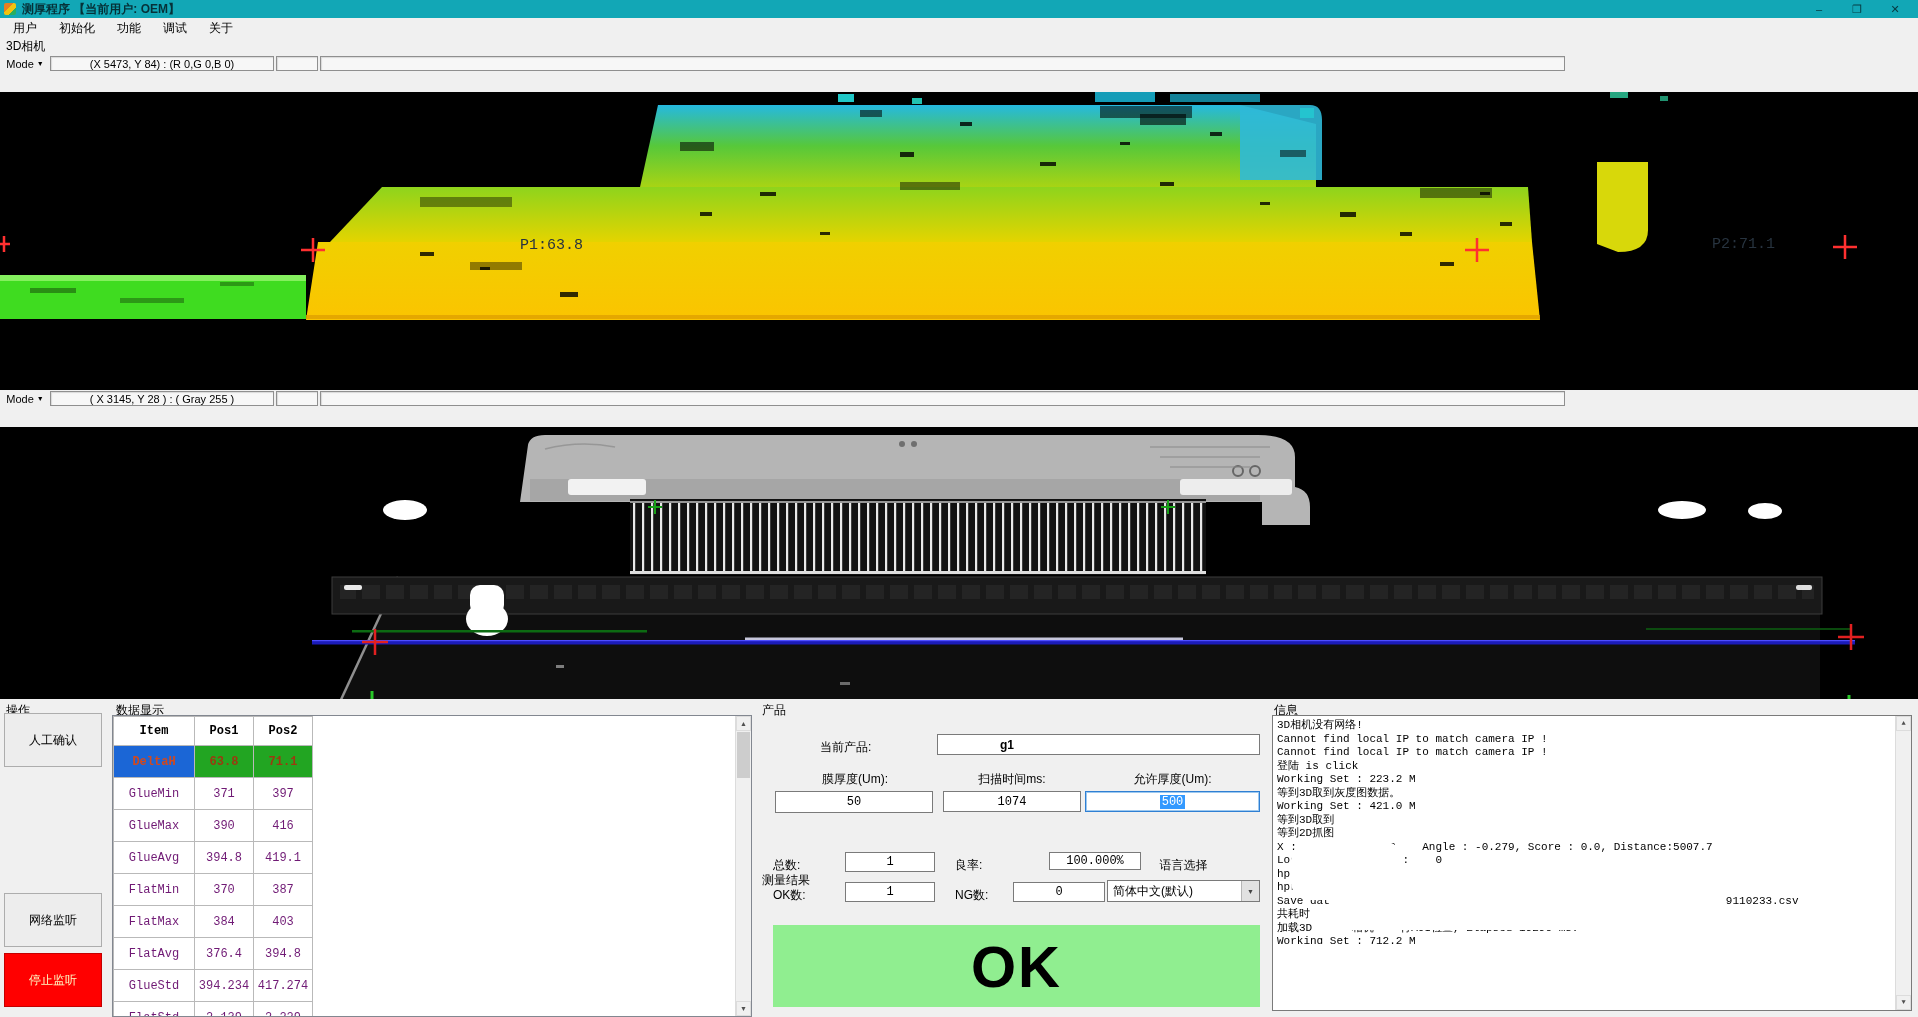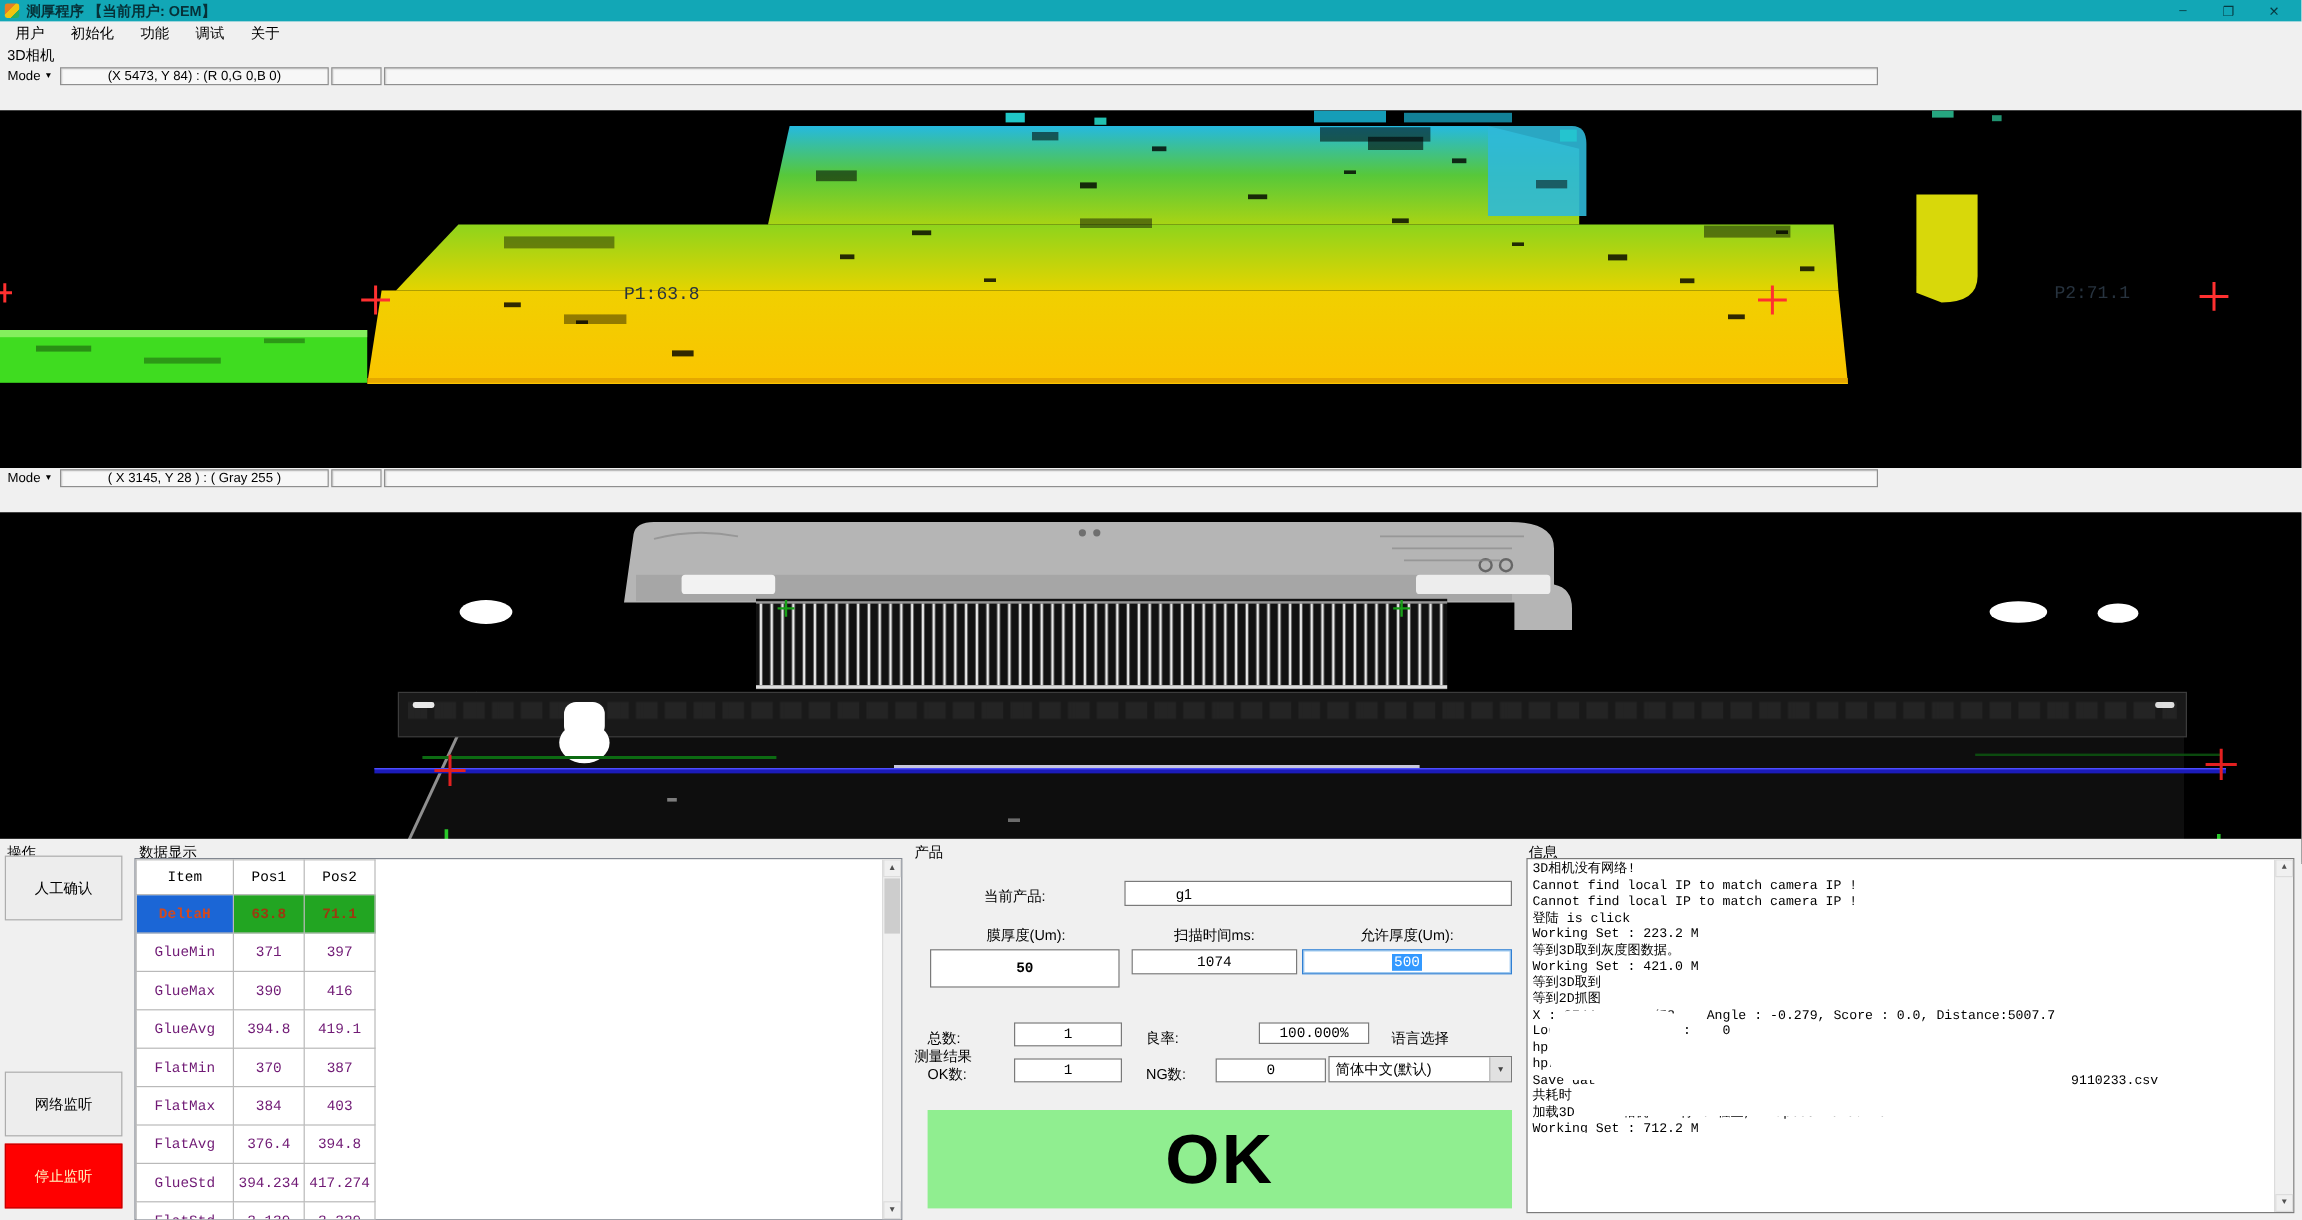--- a/index.html
+++ b/index.html
@@ -43,37 +43,37 @@
   .op-btn{position:absolute;left:4px;width:98px;height:54px;background:#ededed;
     border:1px solid #adadad;font-size:12px;font-family:"Liberation Sans",sans-serif;}
   .op-btn:nth-of-type(1){top:14px;}
   .op-btn:nth-of-type(2){top:194px;}
   .op-btn:nth-of-type(3){top:254px;}
   .op-btn.danger{background:#ff0000;border-color:#c40000;color:#fef9c3;}
   
   .table-wrap{position:absolute;left:112px;top:16px;width:640px;height:302px;background:#fff;
     border:1px solid #828790;overflow:hidden;box-sizing:border-box;}
   table.datagrid{border-collapse:collapse;font-family:"Liberation Mono",monospace;font-size:12px;}
-  .datagrid th{width:78px;height:26px;font-weight:normal;border:1px solid #b9b9b9;background:#fff;text-align:center;}
+  .datagrid th{width:78px;height:26px;font-weight:bold;border:1px solid #b9b9b9;background:#fff;text-align:center;}
   .datagrid th+th,.datagrid td+td{width:56px;}
   .datagrid td{height:29px;border:1px solid #b9b9b9;text-align:center;color:#701a75;background:#fff;}
   tr.hl td:first-child{background:#1b66d6;color:#d2491e;font-weight:bold;}
   tr.hl td+td{background:#22a522;color:#9c3a10;font-weight:bold;}
   .vscroll{position:absolute;top:0;right:0;bottom:0;width:15px;background:#f0f0f0;border-left:1px solid #dcdcdc;}
   .vs-arrow{height:15px;display:flex;align-items:center;justify-content:center;font-size:7px;color:#505050;
     background:#f0f0f0;border:1px solid #dcdcdc;box-sizing:border-box;}
   .vs-arrow.bot{position:absolute;bottom:0;left:0;right:0;}
   .vs-thumb{position:absolute;left:1px;right:1px;top:16px;height:46px;background:#cdcdcd;}
   
   .plabel{position:absolute;font-size:12px;}
   .pcenter{text-align:center;}
   .tb-input{position:absolute;border:1px solid #7a7a7a;background:#fff;font-size:12px;
     display:flex;align-items:center;justify-content:center;box-sizing:border-box;
     font-family:"Liberation Mono",monospace;}
-  .tb-left{justify-content:flex-start;padding-left:42px;font-family:"Liberation Sans",sans-serif;}
+  .tb-left{justify-content:flex-start;padding-left:62px;font-family:"Liberation Sans",sans-serif;font-weight:bold;}
   .tb-focus{border:1px solid #2f7fd3;box-shadow:0 0 0 1px #9ec9ef inset;}
   .sel-text{background:#3399ff;color:#fff;padding:0 2px;}
   .combo{position:absolute;border:1px solid #7a7a7a;background:#fff;font-size:12px;
     display:flex;align-items:center;box-sizing:border-box;}
   .combo .cb-text{flex:1;padding-left:5px;}
   .combo .cb-btn{width:17px;align-self:stretch;background:#e1e1e1;border-left:1px solid #b5b5b5;
     display:flex;align-items:center;justify-content:center;font-size:7px;color:#444;}
   .ok-banner{position:absolute;left:773px;top:226px;width:487px;height:82px;background:#90ee90;
     display:flex;align-items:center;justify-content:center;font-size:58px;font-weight:bold;
     letter-spacing:2px;color:#000;}
@@ -371,21 +371,21 @@
   </div>
 
   <div class="grp-label" style="left:762px;top:3px;">产品</div>
   <div class="plabel" style="left:820px;top:40px;">当前产品:</div>
   <div class="tb-input tb-left" style="left:937px;top:35px;width:323px;height:21px;">g1</div>
 
   <div class="plabel pcenter" style="left:775px;top:72px;width:160px;">膜厚度(Um):</div>
   <div class="plabel pcenter" style="left:943px;top:72px;width:138px;">扫描时间ms:</div>
   <div class="plabel pcenter" style="left:1085px;top:72px;width:175px;">允许厚度(Um):</div>
 
-  <div class="tb-input" style="left:775px;top:92px;width:158px;height:32px;font-weight:bold;">50</div>
+  <div class="tb-input" style="left:775px;top:92px;width:158px;height:22px;">50</div>
   <div class="tb-input" style="left:943px;top:92px;width:138px;height:21px;">1074</div>
   <div class="tb-input tb-focus" style="left:1085px;top:92px;width:175px;height:21px;">
     <span class="sel-text">500</span>
   </div>
 
   <div class="grp-label" style="left:762px;top:137px;margin-top:36px;">测量结果</div>
   <div class="plabel" style="left:773px;top:158px;">总数:</div>
   <div class="tb-input" style="left:845px;top:153px;width:90px;height:20px;">1</div>
   <div class="plabel" style="left:955px;top:158px;">良率:</div>
   <div class="tb-input" style="left:1049px;top:153px;width:92px;height:18px;">100.000%</div>

